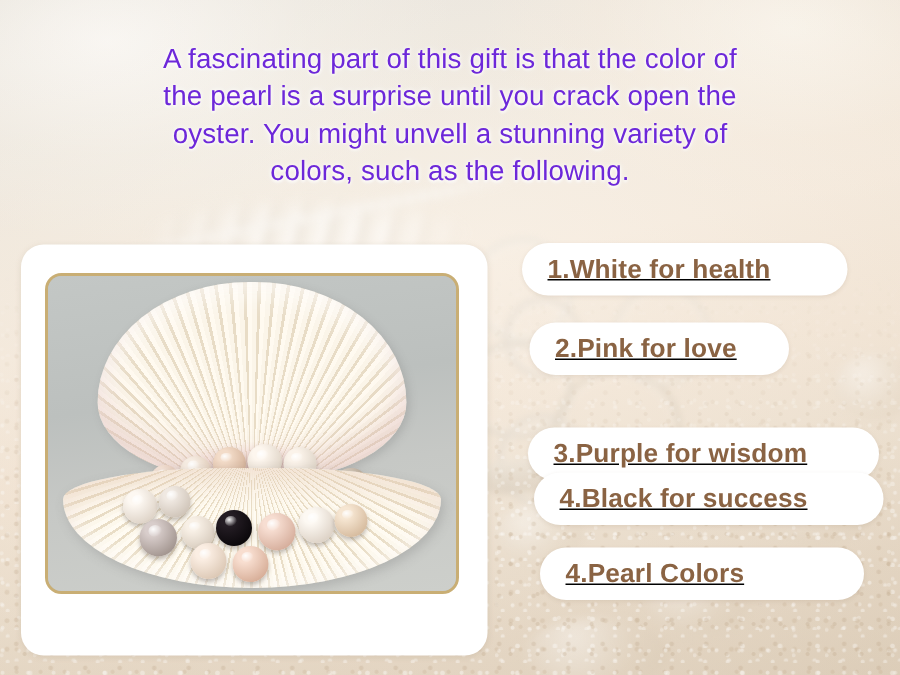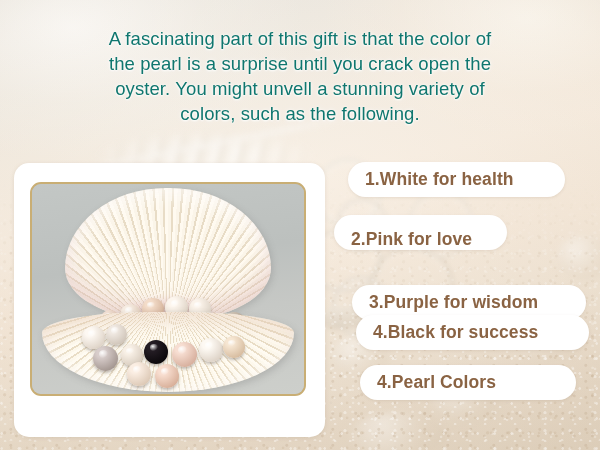--- a/index.html
+++ b/index.html
@@ -144,21 +144,21 @@
   }
 
   
   #headline {
     position: absolute;
     left: 50px; top: 26px; width: 500px;
     text-align: center;
     font-size: 18.5px;
     line-height: 25px;
     font-weight: 400;
-    color: #0f766e;
+    color: #6d28d9;
     letter-spacing: .1px;
     text-shadow:
       0 0 3px rgba(255,255,255,.95),
       0 1px 2px rgba(255,255,255,.9),
       0 0 8px rgba(255,255,255,.6);
     white-space: pre-line;
   }
 
   
   #photo-card {
@@ -252,20 +252,21 @@
   #pill-list { position: absolute; left: 0; top: 0; }
   .pill {
     position: absolute;
     height: 35px;
     background: #ffffff;
     border-radius: 18px;
     display: flex; align-items: center;
     padding-left: 17px;
     box-shadow: 0 1px 3px rgba(150,125,100,.16);
     box-sizing: border-box;
+    text-decoration: underline;
   }
   .pill-label {
     font-size: 17.5px;
     font-weight: bold;
     color: #8a6343;
     letter-spacing: .1px;
     white-space: nowrap;
   }
 </style>
 </head>
@@ -341,21 +342,21 @@
             <span class="pearl" style="left: 123px; top: 180px; width: 24px; height: 24px; background: radial-gradient(circle at 33% 28%, rgb(248, 222, 208) 0%, rgb(248, 222, 208) 18%, rgb(215, 174, 152) 78%, rgba(140, 122, 105, 0.75) 100%);"></span>
           </div>
       </div>
     </div>
   </div>
 
   <div id="pill-list">
       <div class="pill" style="left: 348px; top: 162px; width: 217px;">
         <span class="pill-label">1.White for health</span>
       </div>
-      <div class="pill" style="left: 334px; top: 215px; width: 173px; align-items: flex-end;">
+      <div class="pill" style="left: 353px; top: 215px; width: 173px;">
         <span class="pill-label">2.Pink for love</span>
       </div>
       <div class="pill" style="left: 352px; top: 264px; width: 234px; margin-top: 21px;">
         <span class="pill-label">3.Purple for wisdom</span>
       </div>
       <div class="pill" style="left: 356px; top: 315px; width: 233px; align-items: center;">
         <span class="pill-label">4.Black for success</span>
       </div>
       <div class="pill" style="left: 360px; top: 365px; width: 216px;">
         <span class="pill-label">4.Pearl Colors</span>

